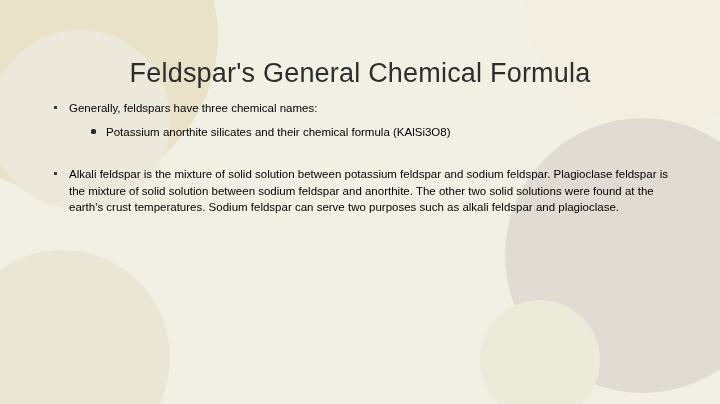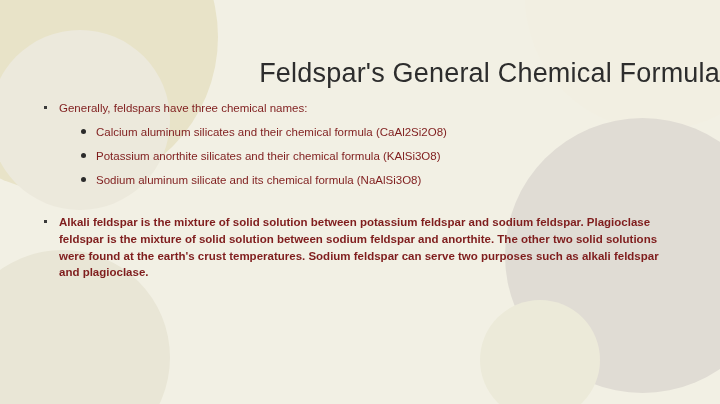--- a/index.html
+++ b/index.html
@@ -72,32 +72,32 @@
     position: relative;
     z-index: 2;
     width: 100%;
     height: 100%;
   }
   .slide-title {
     position: absolute;
     left: 0;
     top: 40px;
     width: 100%;
-    text-align: right;
+    text-align: center;
     font-size: 27px;
     color: #2d2d2d;
     font-weight: normal;
     letter-spacing: 0.2px;
   }
   .body-block {
     position: absolute;
-    left: 42px;
+    left: 52px;
     top: 100px;
     width: 625px;
-    color: #7f1d1d;
+    color: #000000;
   }
   ul.level1 {
     list-style: none;
     margin: 0;
     padding: 0;
   }
   ul.level1 > li {
     position: relative;
     padding-left: 17px;
     font-size: 11.5px;
@@ -134,21 +134,20 @@
     background: #2b2b2b;
   }
   .spacer-sm {
     height: 18px;
   }
   .bold-item {
     font-weight: bold;
   }
   .para {
     display: block;
-    font-weight: bold;
   }
 </style>
 </head>
 <body>
 
 <div class="slide" style="background: rgb(242, 240, 228);">
 
   <div class="circle c-topleft"></div>
   <div class="circle c-midleft"></div>
   <div class="circle c-bottomleft"></div>
@@ -162,29 +161,24 @@
 
     <div class="body-block">
 
       <ul class="level1">
         <li>
           <span class="bullet-sq"></span>
           <span>Generally, feldspars have three chemical names:</span>
           <ul class="level2">
             <li>
               <span class="bullet-dot"></span>
-              <span>Calcium aluminum silicates and their chemical formula (CaAl2Si2O8)</span>
             </li>
             <li>
               <span class="bullet-dot"></span>
               <span>Potassium anorthite silicates and their chemical formula (KAlSi3O8)</span>
-            </li>
-            <li>
-              <span class="bullet-dot"></span>
-              <span>Sodium aluminum silicate and its chemical formula (NaAlSi3O8)</span>
             </li>
           </ul>
         </li>
       </ul>
 
       <div class="spacer-sm"></div>
 
       <ul class="level1">
         <li>
           <span class="bullet-sq"></span>

